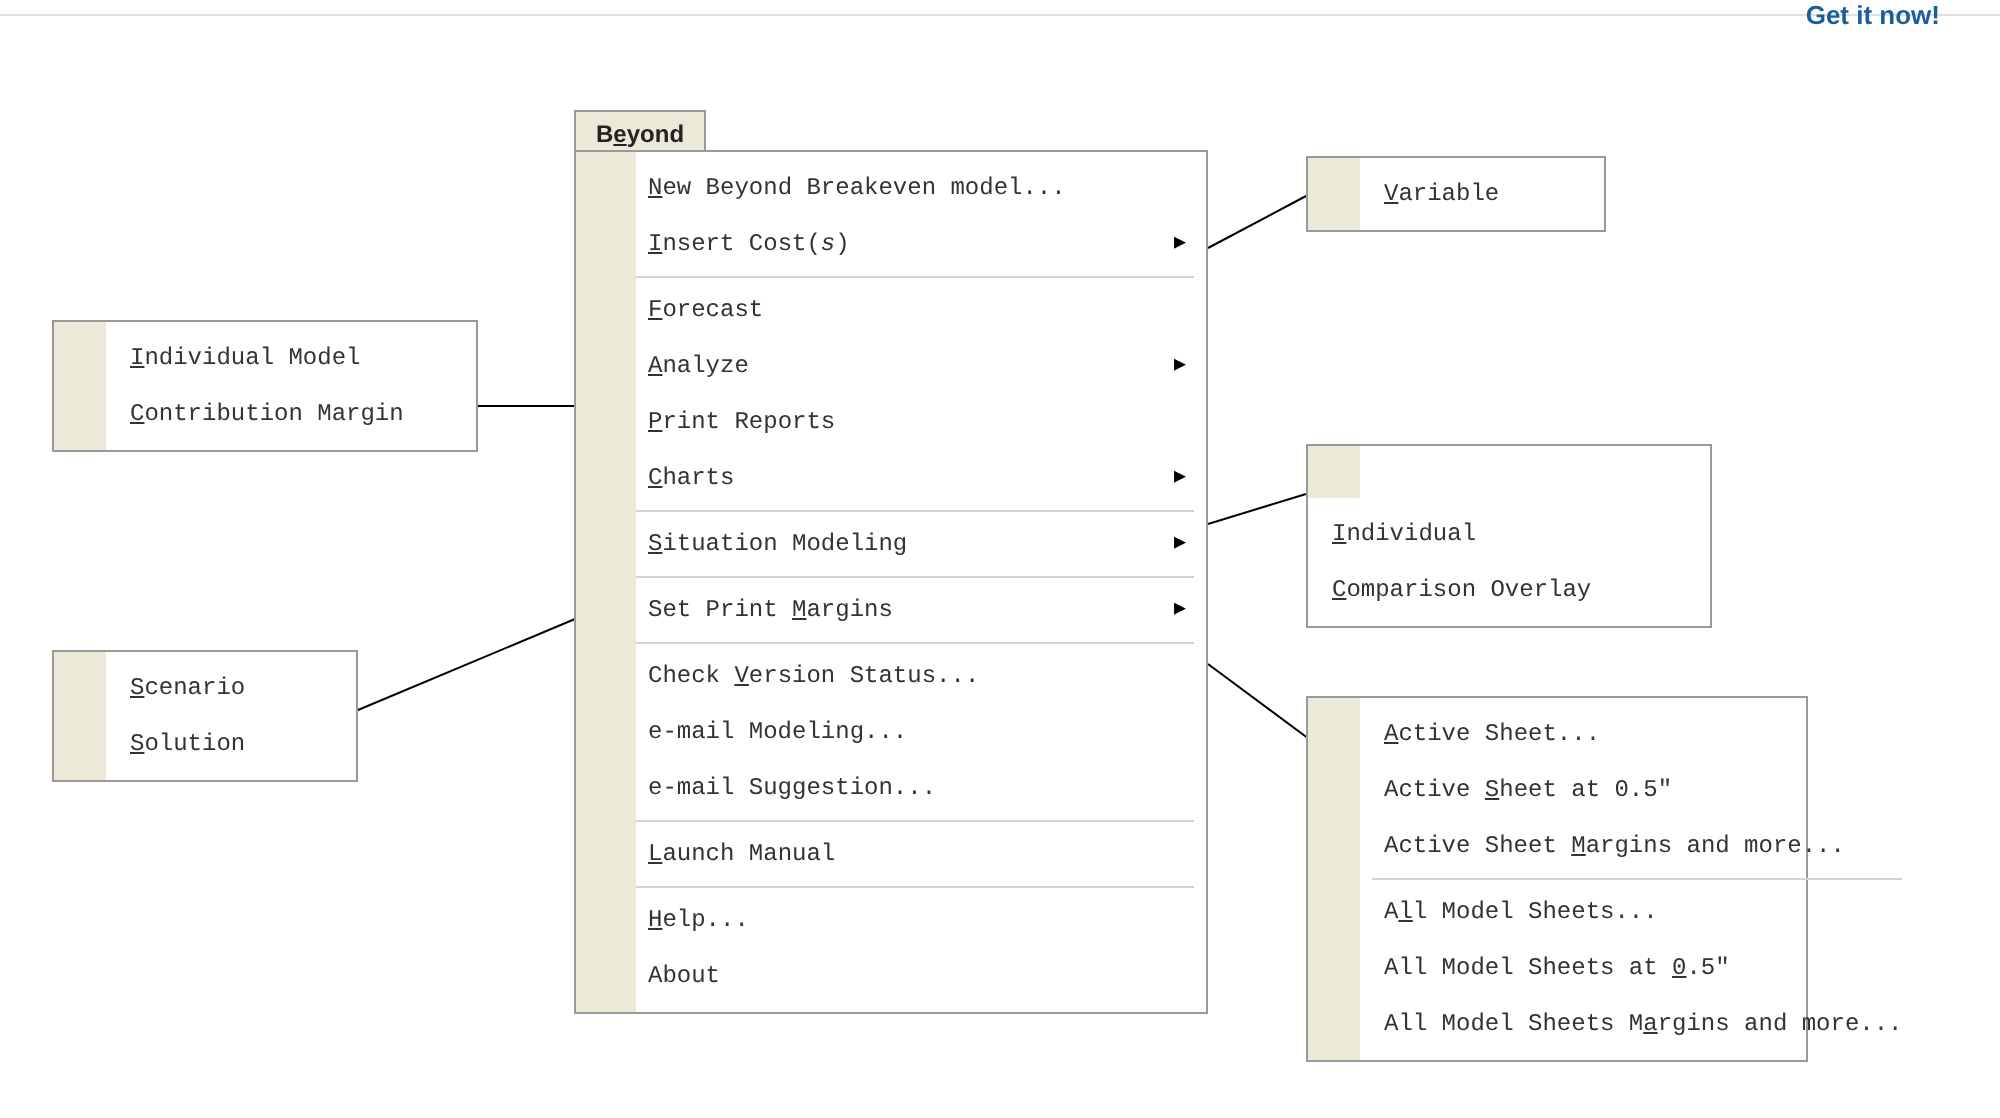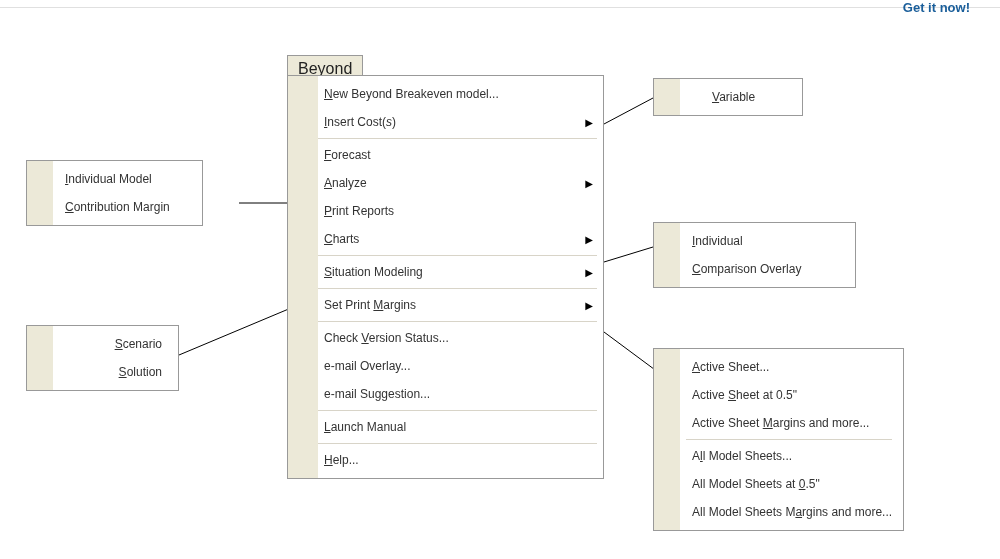--- a/index.html
+++ b/index.html
@@ -35,41 +35,43 @@
     pointer-events: none;
   }
   .menu-tab {
     position: absolute;
     top: 55px;
     left: 287px;
     background: #ece9d8;
     border: 1px solid #999;
     border-bottom: none;
     padding: 4px 10px 3px 10px;
-    font-size: 16px;
+    font-size: 12px;
     color: #222;
+    font-weight: bold;
   }
   .menu-tab .ul { text-decoration: underline; }
   .menu-body {
     position: absolute;
     top: 75px;
     left: 287px;
     width: 317px;
     border: 1px solid #999;
     background: #fff;
     display: flex;
   }
   .gutter {
     width: 30px;
     background: #ece9d8;
     flex: 0 0 30px;
   }
   .items {
     flex: 1 1 auto;
     padding: 4px 0;
+    font-family: Liberation Mono, monospace;
   }
   .mi {
     position: relative;
     padding: 7px 10px 7px 6px;
     color: #333;
     white-space: nowrap;
   }
   .mi .ul { text-decoration: underline; }
   .mi .arrow {
     position: absolute;
@@ -121,53 +123,54 @@
     <div class="mi"><span class="ul">F</span>orecast</div>
     <div class="mi"><span class="ul">A</span>nalyze<span class="arrow">▶</span></div>
     <div class="mi"><span class="ul">P</span>rint Reports</div>
     <div class="mi"><span class="ul">C</span>harts<span class="arrow">▶</span></div>
     <div class="sep"></div>
     <div class="mi"><span class="ul">S</span>ituation Modeling<span class="arrow">▶</span></div>
     <div class="sep"></div>
     <div class="mi">Set Print <span class="ul">M</span>argins<span class="arrow">▶</span></div>
     <div class="sep"></div>
     <div class="mi">Check <span class="ul">V</span>ersion Status...</div>
-    <div class="mi">e-mail Overlay...</div>
+    <div class="mi">e-mail Modeling...</div>
     <div class="mi">e-mail Suggestion...</div>
     <div class="sep"></div>
     <div class="mi"><span class="ul">L</span>aunch Manual</div>
     <div class="sep"></div>
     <div class="mi"><span class="ul">H</span>elp...</div>
+    <div class="mi">About</div>
   </div>
 </div>
 
-<div class="submenu" style="top:78px; left:653px; width:150px;gap:20px;">
+<div class="submenu" style="top:78px; left:653px; width:150px;">
   <div class="gutter"></div>
   <div class="items">
     <div class="mi"><span class="ul">V</span>ariable</div>
   </div>
 </div>
 
-<div class="submenu" style="top:160px; left:26px; width:177px;">
+<div class="submenu" style="top:160px; left:26px; width:213px;">
   <div class="gutter"></div>
   <div class="items">
     <div class="mi"><span class="ul">I</span>ndividual Model</div>
     <div class="mi"><span class="ul">C</span>ontribution Margin</div>
   </div>
 </div>
 
-<div class="submenu" style="top:222px; left:653px; width:203px;">
+<div class="submenu" style="top:222px; left:653px; width:203px;flex-direction:column;">
   <div class="gutter"></div>
   <div class="items">
     <div class="mi"><span class="ul">I</span>ndividual</div>
     <div class="mi"><span class="ul">C</span>omparison Overlay</div>
   </div>
 </div>
 
-<div class="submenu" style="top:325px; left:26px; width:153px;text-align:right;">
+<div class="submenu" style="top:325px; left:26px; width:153px;">
   <div class="gutter"></div>
   <div class="items">
     <div class="mi"><span class="ul">S</span>cenario</div>
     <div class="mi"><span class="ul">S</span>olution</div>
   </div>
 </div>
 
 <div class="submenu" style="top:348px; left:653px; width:251px;">
   <div class="gutter"></div>
   <div class="items">

